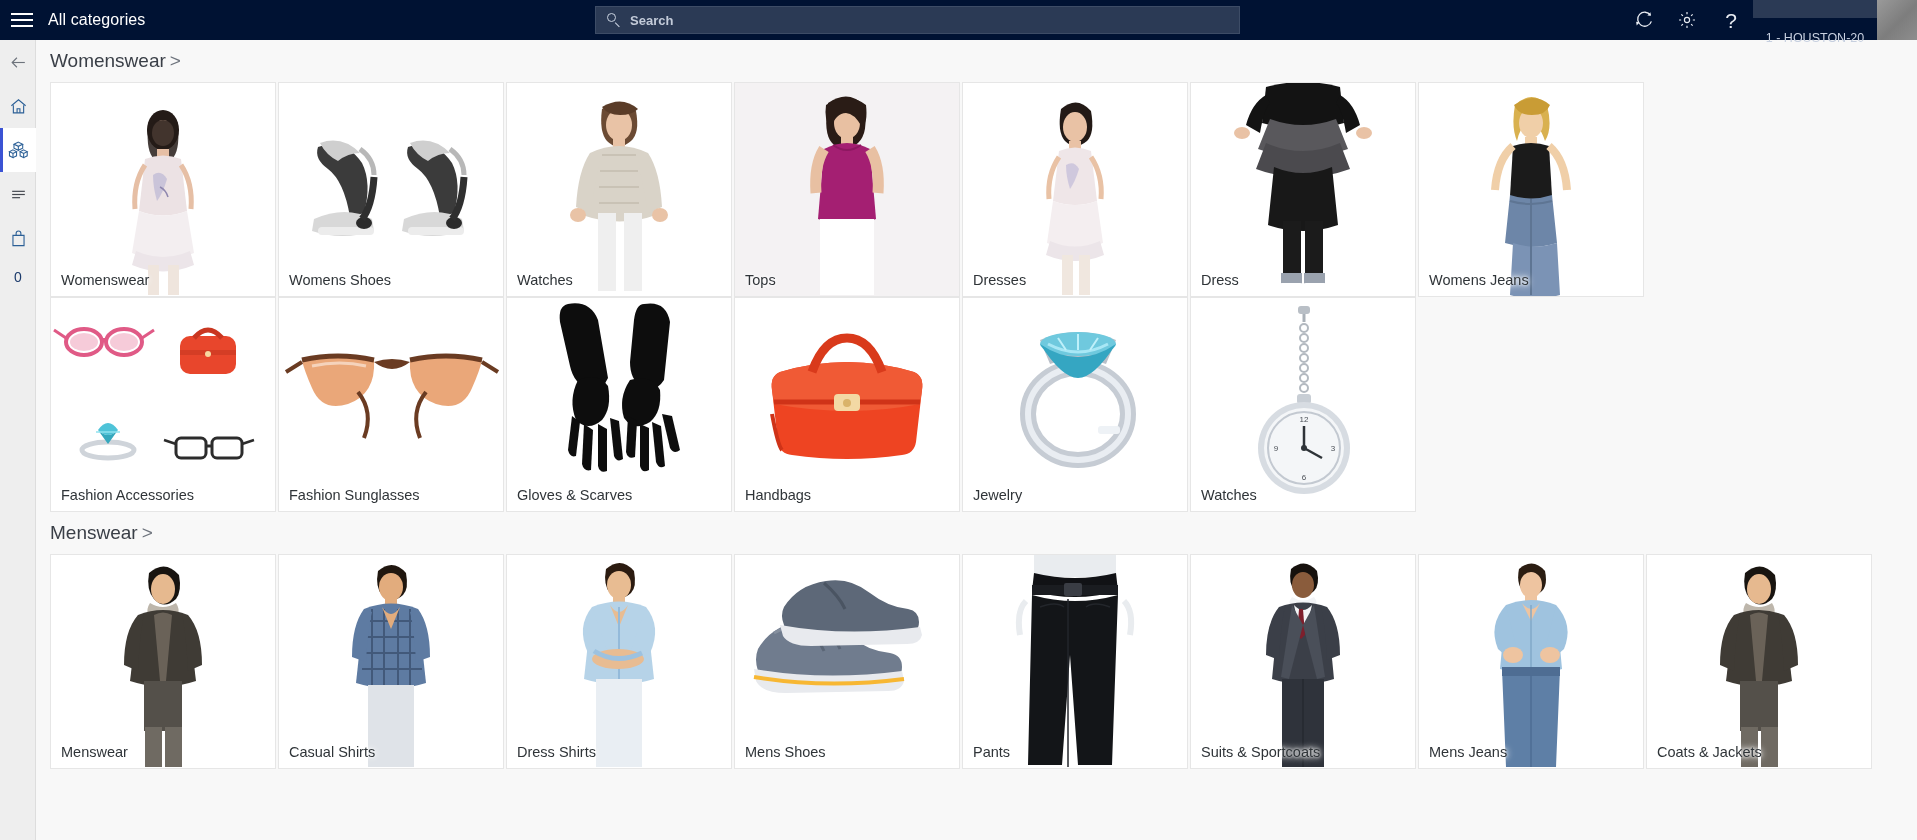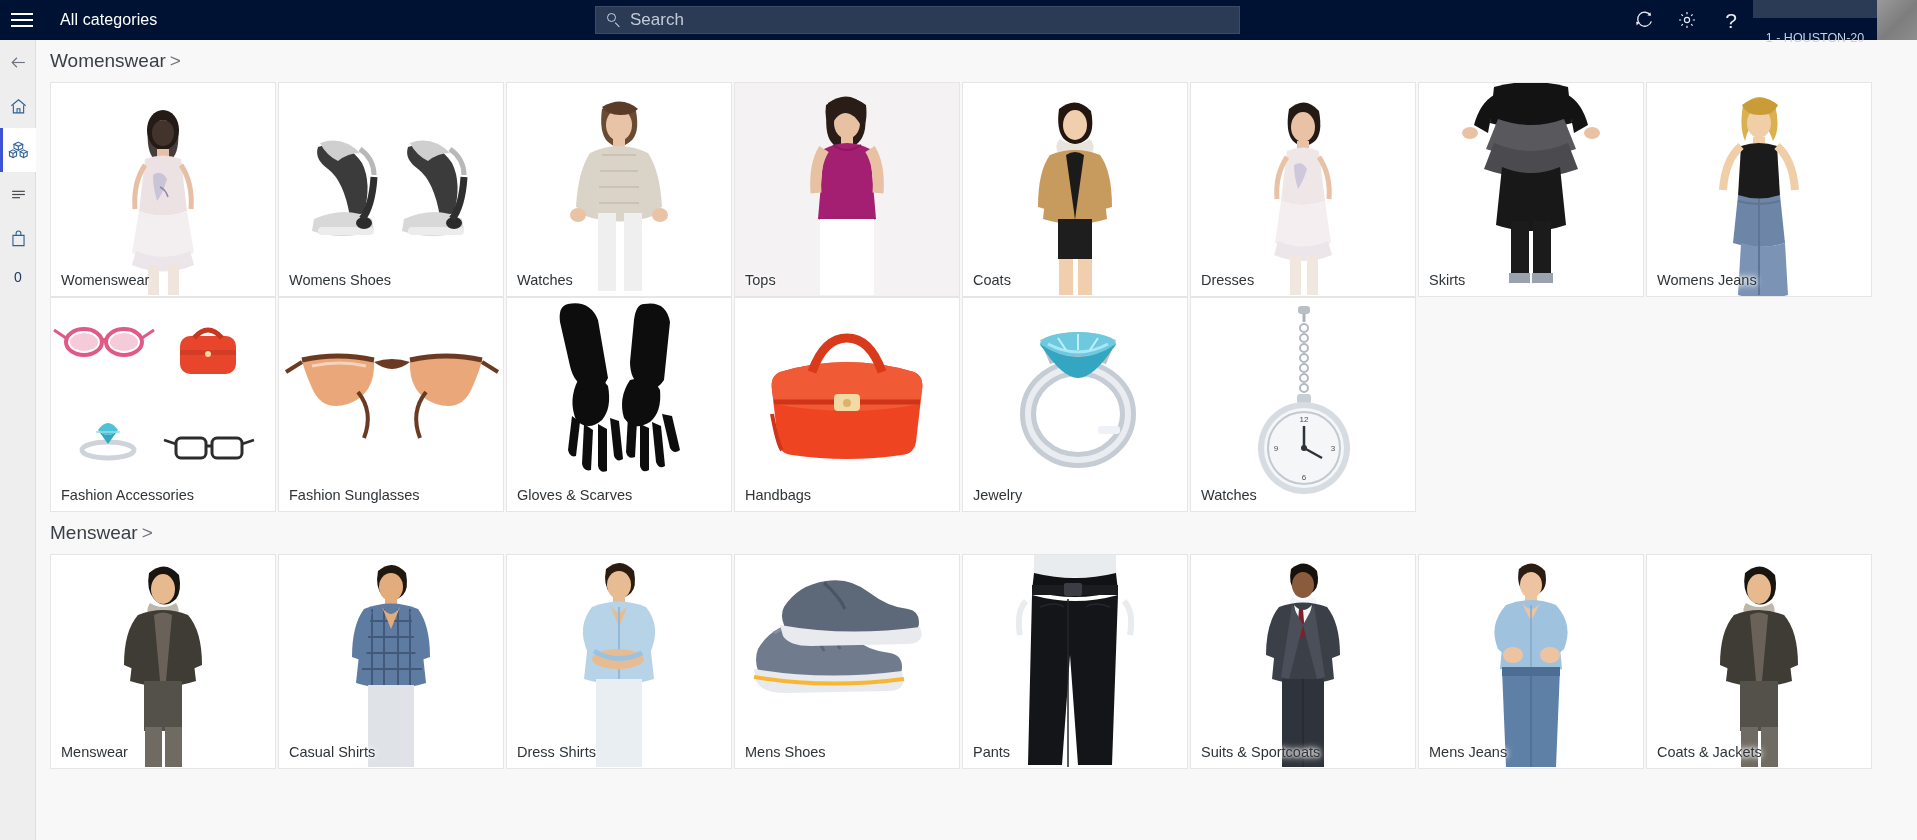--- a/index.html
+++ b/index.html
@@ -18,43 +18,43 @@
     display: flex; align-items: center;
   }
   .hamburger {
     width: 44px; height: 40px;
     display: flex; flex-direction: column; align-items: center; justify-content: center;
     gap: 4px; cursor: pointer;
   }
   .hamburger span { display:block; width: 22px; height: 2px; background: #ffffff; }
   .topbar-title {
     color: #ffffff; font-size: 16px; font-weight: 400;
-    margin-left: 16px; letter-spacing: .1px; white-space: nowrap;
+    margin-left: 4px; letter-spacing: .1px; white-space: nowrap;
   }
   .search-wrap {
     position: absolute; left: 595px; top: 6px;
     width: 645px; height: 28px;
     background: #2b3a55; border: 1px solid #3d4c66;
     display: flex; align-items: center; padding-left: 10px;
   }
   .search-icon { width: 16px; height: 16px; position: relative; flex: none; margin-right: 8px; }
   .search-icon .ring {
     position: absolute; left: 1px; top: 1px;
     width: 9px; height: 9px; border: 1.4px solid #c9d2e0; border-radius: 50%;
   }
   .search-icon .handle {
     position: absolute; left: 9px; top: 10px;
     width: 6px; height: 1.4px; background: #c9d2e0;
     transform: rotate(45deg); transform-origin: left center;
   }
   .search-input {
     background: transparent; border: none; outline: none;
-    color: #d5dbe6; font-size: 17px;
+    color: #d5dbe6; font-size: 13px;
     font-family: "Liberation Sans", sans-serif;
-    width: 560px; height: 32px;
+    width: 560px; height: 32px; font-weight: bold;
   }
   .search-input::placeholder { color: #c3cbd9; opacity: 1; }
 
   .topbar-right {
     position: absolute; right: 0; top: 0; height: 40px;
     display: flex; align-items: center;
   }
   .tb-icon {
     width: 44px; height: 40px; display: flex; align-items: center; justify-content: center;
     color: #e8ecf3; cursor: pointer;
@@ -308,38 +308,20 @@
             <path d="M90 66 q23 -12 46 0 l6 70 q-28 10 -58 0z" fill="#a41f72"></path>
             <path d="M99 62 q14 10 28 0" stroke="#8d1861" stroke-width="2" fill="none"></path>
             <path d="M90 66 q-10 16 -8 44" stroke="#e8c0a2" stroke-width="11" fill="none"></path>
             <path d="M136 66 q10 16 8 44" stroke="#e8c0a2" stroke-width="11" fill="none"></path>
             <rect x="86" y="136" width="54" height="76" fill="#ffffff"></rect>
           </svg>
         </div>
         <div class="tile-label">Tops</div>
       </div>
 
-      <div class="tile">
-        <div class="tile-art">
-          <svg width="226" height="215" viewBox="0 0 226 215">
-            <path d="M97 26 q17 -14 32 2 q4 20 -4 28 q-12 10 -23 0 q-8 -9 -5 -30z" fill="#22160f"></path>
-            <ellipse cx="113" cy="42" rx="12" ry="15" fill="#f0ceae"></ellipse>
-            <path d="M98 56 q15 10 30 0 q6 6 2 14 q-17 10 -34 0 q-4 -8 2 -14z" fill="#e8e4dd"></path>
-            <path d="M88 72 q25 -10 50 0 l7 64 q-32 10 -64 0z" fill="#c79a5e"></path>
-            <path d="M113 70 v66" stroke="#b3883f" stroke-width="2"></path>
-            <path d="M104 72 q9 -6 18 0 l-9 64z" fill="#1b1b1b"></path>
-            <path d="M88 72 q-12 16 -12 52 l14 4 q2 -36 6 -52z" fill="#c79a5e"></path>
-            <path d="M138 72 q12 16 12 52 l-14 4 q-2 -36 -6 -52z" fill="#c79a5e"></path>
-            <rect x="96" y="136" width="34" height="40" fill="#1e1e1e"></rect>
-            <rect x="97" y="176" width="14" height="36" fill="#f0ceae"></rect>
-            <rect x="116" y="176" width="14" height="36" fill="#f0ceae"></rect>
-          </svg>
-        </div>
-        <div class="tile-label">Coats</div>
-      </div>
 
       <div class="tile">
         <div class="tile-art">
           <svg width="226" height="215" viewBox="0 0 226 215">
             <path d="M99 26 q16 -14 30 2 q4 22 -4 30 q-12 10 -22 0 q-8 -9 -4 -32z" fill="#231a16"></path>
             <ellipse cx="113" cy="44" rx="12" ry="15" fill="#e9c2a5"></ellipse>
             <rect x="107" y="58" width="12" height="10" fill="#e9c2a5"></rect>
             <path d="M97 68 q16 -7 32 0 l6 50 q-22 8 -44 0z" fill="#efe6e8"></path>
             <path d="M104 82 q8 -5 13 4 q-4 13 -9 20 q-4 -13 -4 -24z" fill="#c2bad8" opacity=".7"></path>
             <path d="M91 118 q22 8 44 0 l6 42 q-28 11 -56 0z" fill="#f4eef0"></path>
@@ -365,21 +347,21 @@
             <path d="M76 60 q37 16 74 0 l10 26 q-47 17 -94 0z" fill="#4b4a4e"></path>
             <path d="M84 84 q29 12 58 0 l6 58 q-35 12 -70 0z" fill="#181818"></path>
             <rect x="93" y="138" width="18" height="56" fill="#1b1b1b"></rect>
             <rect x="115" y="138" width="18" height="56" fill="#1b1b1b"></rect>
             <rect x="91" y="190" width="21" height="14" fill="#9aa2ae"></rect>
             <rect x="114" y="190" width="21" height="14" fill="#9aa2ae"></rect>
             <rect x="88" y="200" width="26" height="15" rx="4" fill="#ffffff"></rect>
             <rect x="112" y="200" width="26" height="15" rx="4" fill="#ffffff"></rect>
           </svg>
         </div>
-        <div class="tile-label">Skirts</div>
+        <div class="tile-label">Dress</div>
       </div>
 
       <div class="tile">
         <div class="tile-art">
           <svg width="226" height="215" viewBox="0 0 226 215">
             <path d="M97 22 q17 -16 32 0 q6 24 -2 36 q-6 -18 -14 -18 q-10 0 -14 18 q-6 -14 -2 -36z" fill="#d9b14f"></path>
             <ellipse cx="113" cy="40" rx="12" ry="15" fill="#f0cfa8"></ellipse>
             <path d="M96 22 q20 -14 36 0 q-4 10 -18 10 q-14 0 -18 -10z" fill="#c99c35"></path>
             <rect x="107" y="54" width="12" height="9" fill="#f0cfa8"></rect>
             <path d="M95 63 q18 -6 36 0 l3 50 q-21 7 -42 0z" fill="#1b1b1b"></path>

